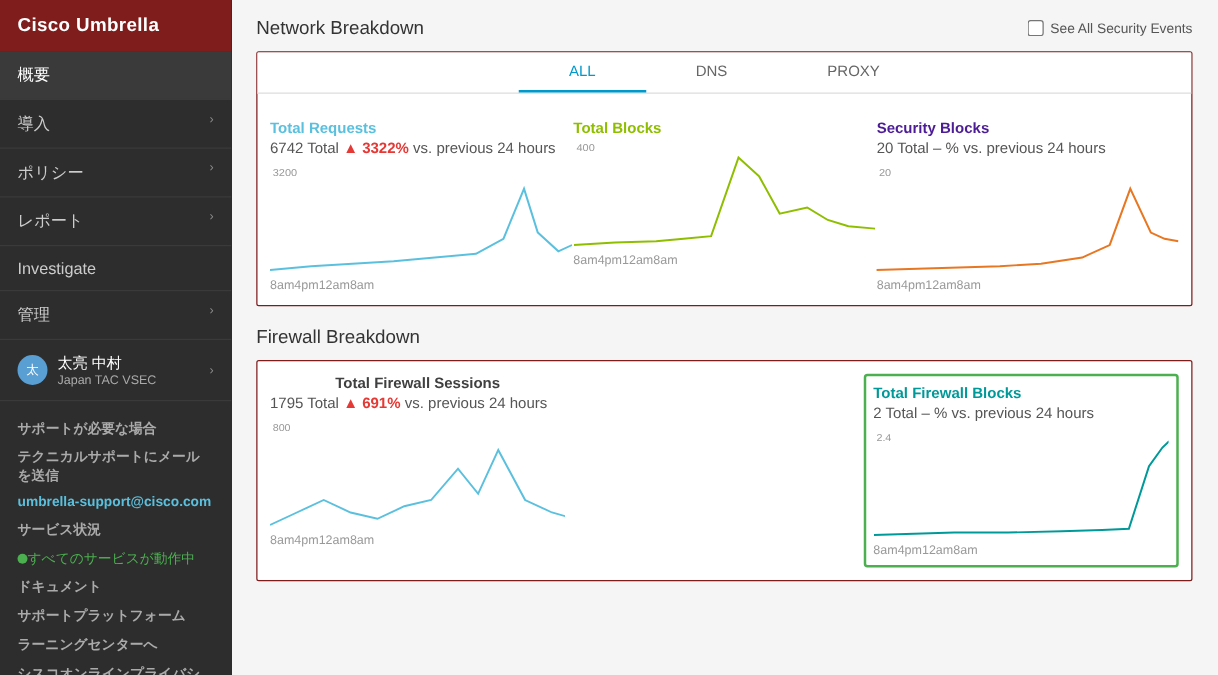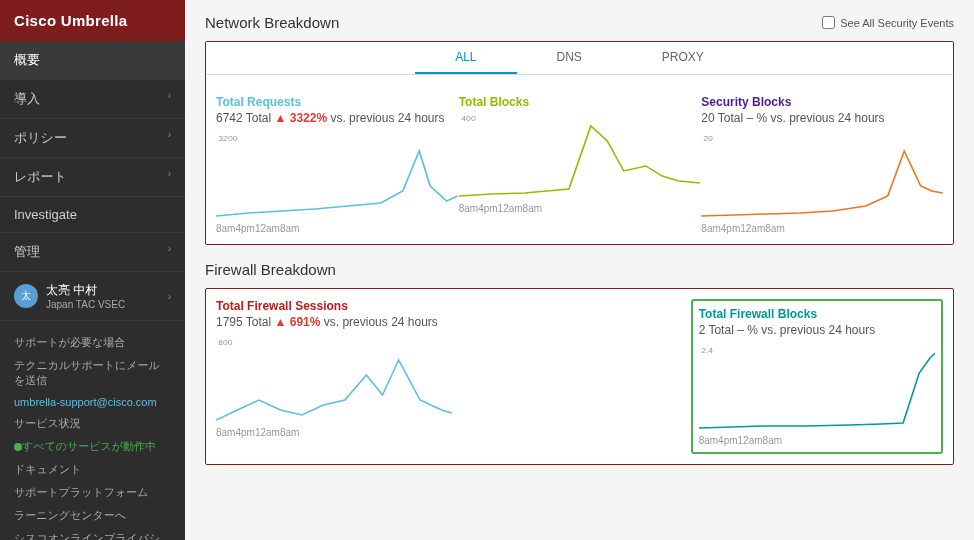--- a/index.html
+++ b/index.html
@@ -62,20 +62,21 @@
     .sidebar-user .chevron { color: #888; font-size: 10px; }
 
     .sidebar-footer {
       padding: 10px 14px;
       font-size: 11px;
       color: #aaa;
     }
     .sidebar-footer-item {
       padding: 4px 0;
       cursor: pointer;
+      font-weight: bold;
     }
     .service-status { display: flex; align-items: center; gap: 0; padding: 4px 0; }
     .status-dot { width: 8px; height: 8px; border-radius: 50%; background: #4caf50; flex-shrink: 0; }
     .status-text { color: #4caf50; }
 
     
     .main {
       flex: 1;
       overflow-y: auto;
       background: #f5f5f5;
@@ -339,21 +340,21 @@
     </div>
 
     <div class="section-header">
       <span class="section-title">Firewall Breakdown</span>
     </div>
 
     <div class="charts-section">
       <div class="charts-grid">
 
         <div class="chart-card">
-          <div class="chart-label" style="color:#b91c1c;">Total Firewall Sessions</div>
+          <div class="chart-label" style="color:#404040;text-align:center;">Total Firewall Sessions</div>
           <div class="chart-stat">
             <span>1795 Total</span>
             <span class="highlight">▲ 691%</span>
             <span>vs. previous 24 hours</span>
           </div>
           <div class="chart-area">
             <svg viewBox="0 0 220 90" preserveAspectRatio="none" xmlns="http://www.w3.org/2000/svg">
               <text x="2" y="10" font-size="8" fill="#999">800</text>
               <polyline points="0,85 20,75 40,65 60,75 80,80 100,70 120,65 140,40 155,60 170,25 190,65 210,75 220,78" fill="none" stroke="#5bc0de" stroke-width="1.5"></polyline>
             </svg>

